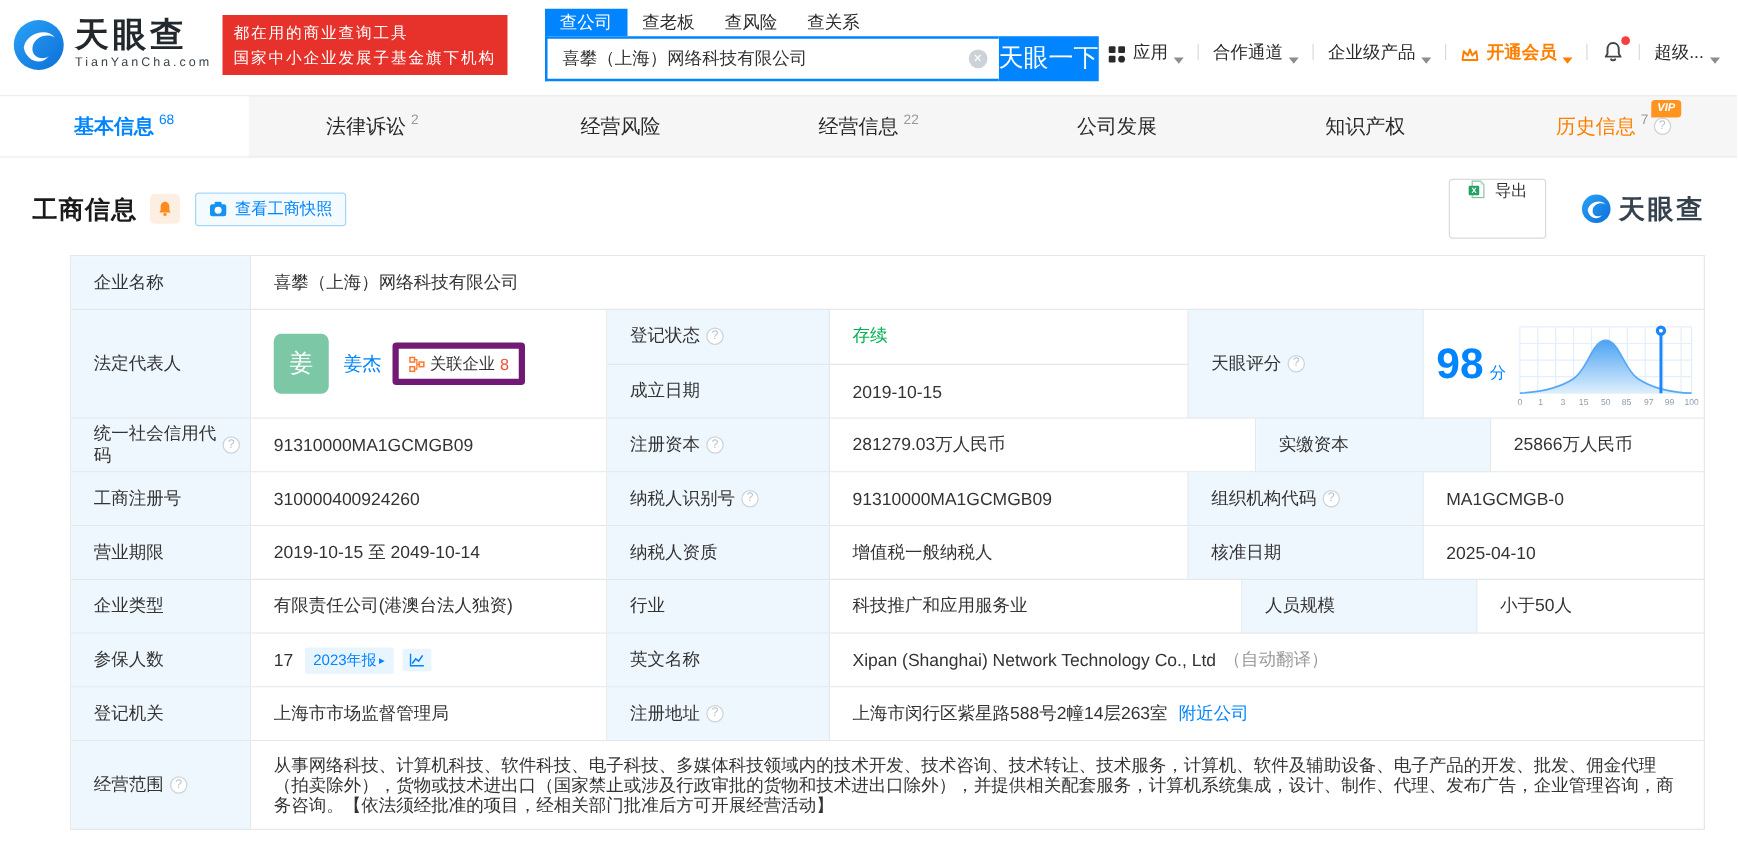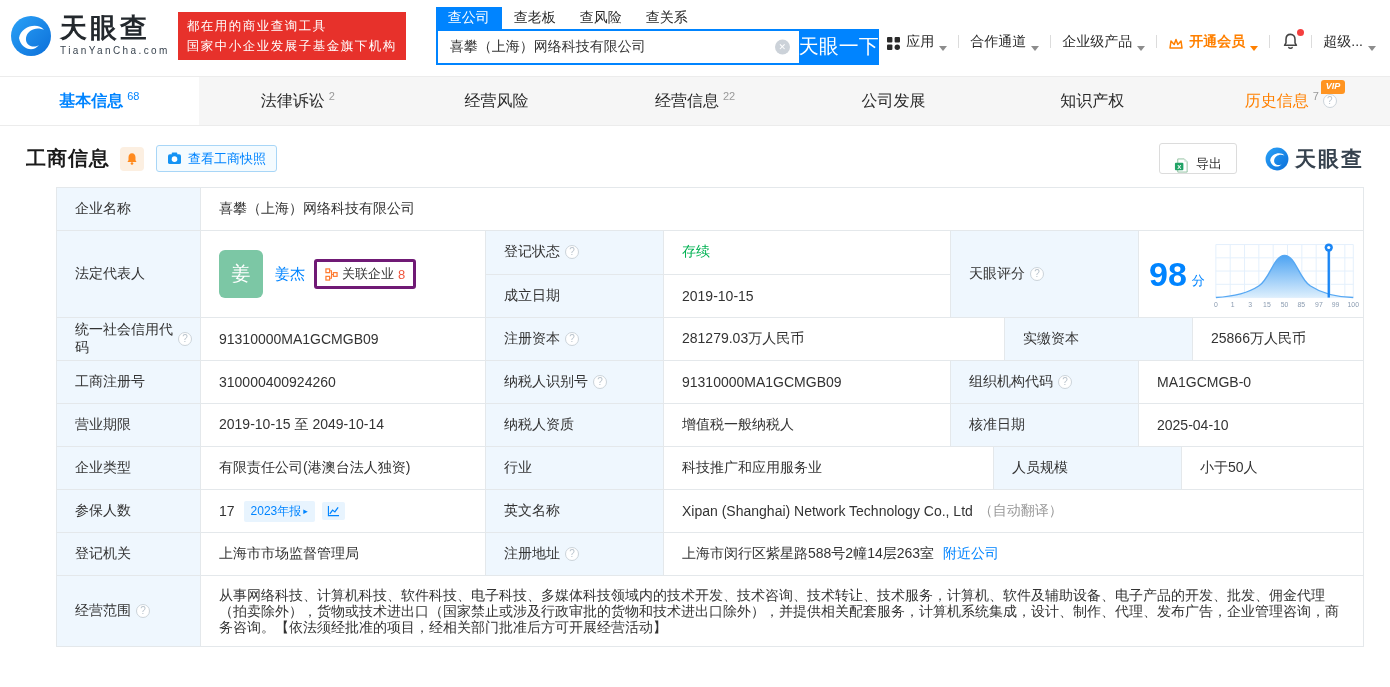--- a/index.html
+++ b/index.html
@@ -37,41 +37,41 @@
 .tab.history{color:#ff8000;}
 .vipbadge{position:absolute;top:3px;left:calc(50% + 30px);background:#ff9421;color:#fff;font-size:9px;font-weight:bold;font-style:italic;padding:1px 5px;border-radius:3px 3px 3px 0;line-height:1.3;}
 .q{width:14px;height:14px;border-radius:50%;border:1px solid #ccd4da;color:#b9c3cc;font-size:10px;display:inline-flex;align-items:center;justify-content:center;flex:none;cursor:pointer;background:#fff;line-height:1;font-weight:normal;font-style:normal;}
 
 .content{padding:17px 26px 0;}
 .sechead{display:flex;align-items:center;margin-bottom:13px;}
 .sechead h1{font-size:20px;color:#1a1a1a;margin-right:10px;letter-spacing:1px;}
 .bellchip{width:24px;height:24px;border-radius:4px;background:#fcefe1;display:flex;align-items:center;justify-content:center;cursor:pointer;flex:none;}
 .snapbtn{margin-left:12px;height:27px;padding:0 10px;border:1px solid #a8d6f7;background:#f4fbff;border-radius:3px;color:#0084ff;font-size:13px;display:flex;align-items:center;gap:6px;cursor:pointer;font-family:inherit;}
 .rightgrp{margin-left:auto;display:flex;align-items:center;}
-.exportbtn{height:31px;padding:0 14px;background:#fff;border:1px solid #dcdcdc;border-radius:3px;font-size:13px;color:#333;display:flex;align-items:flex-end;gap:7px;cursor:pointer;font-family:inherit;}
+.exportbtn{height:48px;padding:0 14px;background:#fff;border:1px solid #dcdcdc;border-radius:3px;font-size:13px;color:#333;display:flex;align-items:flex-start;gap:7px;cursor:pointer;font-family:inherit;}
 .brandsm{display:flex;align-items:center;gap:6px;margin-left:28px;}
 .brandsm span{font-size:21px;font-weight:bold;color:#36424e;letter-spacing:2px;}
 
 .tbl{margin-left:30px;border-left:1px solid #e4e8eb;border-top:1px solid #e4e8eb;font-size:14px;}
 .trow{display:flex;}
 .cell{border-right:1px solid #e4e8eb;border-bottom:1px solid #e4e8eb;display:flex;align-items:center;min-height:43px;}
 .lbl{background:#eff7fe;padding:0 8px 0 18px;gap:5px;color:#333;}
 .val{background:#fff;padding:0 12px 0 18px;color:#333;}
 .w1{width:144px;flex:none;}
 .w2{width:285px;flex:none;}
 .w3{width:178px;flex:none;}
 .w5{width:188px;flex:none;}
 .grow{flex:1;min-width:0;}
 .tall{height:87px;}
 .subcol{width:465px;flex:none;display:flex;flex-direction:column;border-right:none;}
 .subrow{display:flex;flex:1;}
 .subrow .cell{min-height:0;height:100%;}
 .avatar{width:44px;height:48px;border-radius:6px;background:#7cc7a5;color:#fff;font-size:19px;display:flex;align-items:center;justify-content:center;flex:none;cursor:pointer;}
 .replink{color:#0084ff;margin:0 9px 0 12px;cursor:pointer;font-size:15px;white-space:nowrap;}
-.relbadge{display:flex;align-items:center;gap:4px;border:3px solid #701a75;border-radius:3px;padding:3px 8px;font-size:13px;cursor:pointer;background:#fff;white-space:nowrap;}
+.relbadge{display:flex;align-items:center;gap:4px;border:5px solid #701a75;border-radius:3px;padding:3px 8px;font-size:13px;cursor:pointer;background:#fff;white-space:nowrap;}
 .relcount{color:#f0553c;}
 .green{color:#00b152;}
 .scorecell{display:flex;align-items:center;padding:0 4px 0 10px;gap:5px;}
 .scorenum{font-size:34px;font-weight:bold;color:#0084ff;line-height:1;}
 .scoreunit{font-size:13px;color:#0084ff;margin-top:13px;}
 .pill{background:#e8f4fe;color:#0084ff;font-size:12px;padding:2px 7px;border-radius:2px;margin-left:9px;cursor:pointer;display:inline-flex;align-items:center;gap:2px;white-space:nowrap;}
 .pill.iconpill{padding:3px 5px;margin-left:7px;}
 .arrow{font-size:9px;}
 .note{color:#999;margin-left:6px;white-space:nowrap;}
 .link{color:#0084ff;cursor:pointer;margin-left:9px;white-space:nowrap;}

